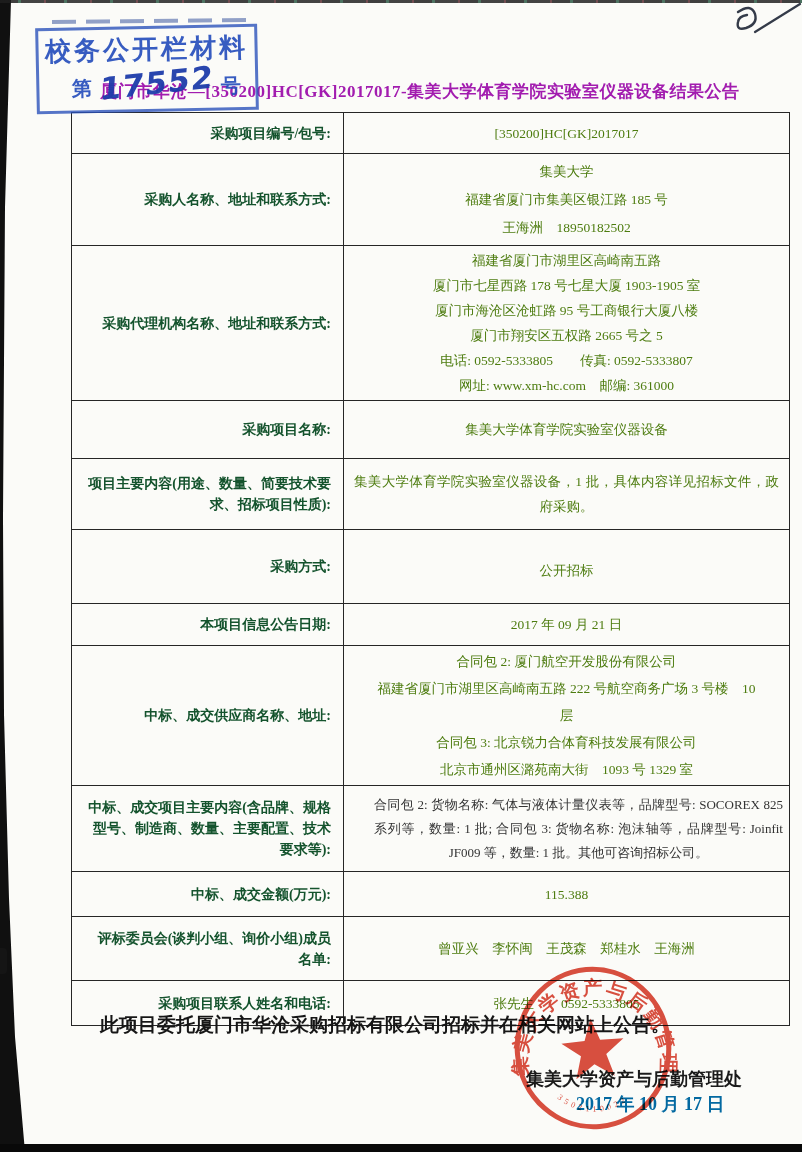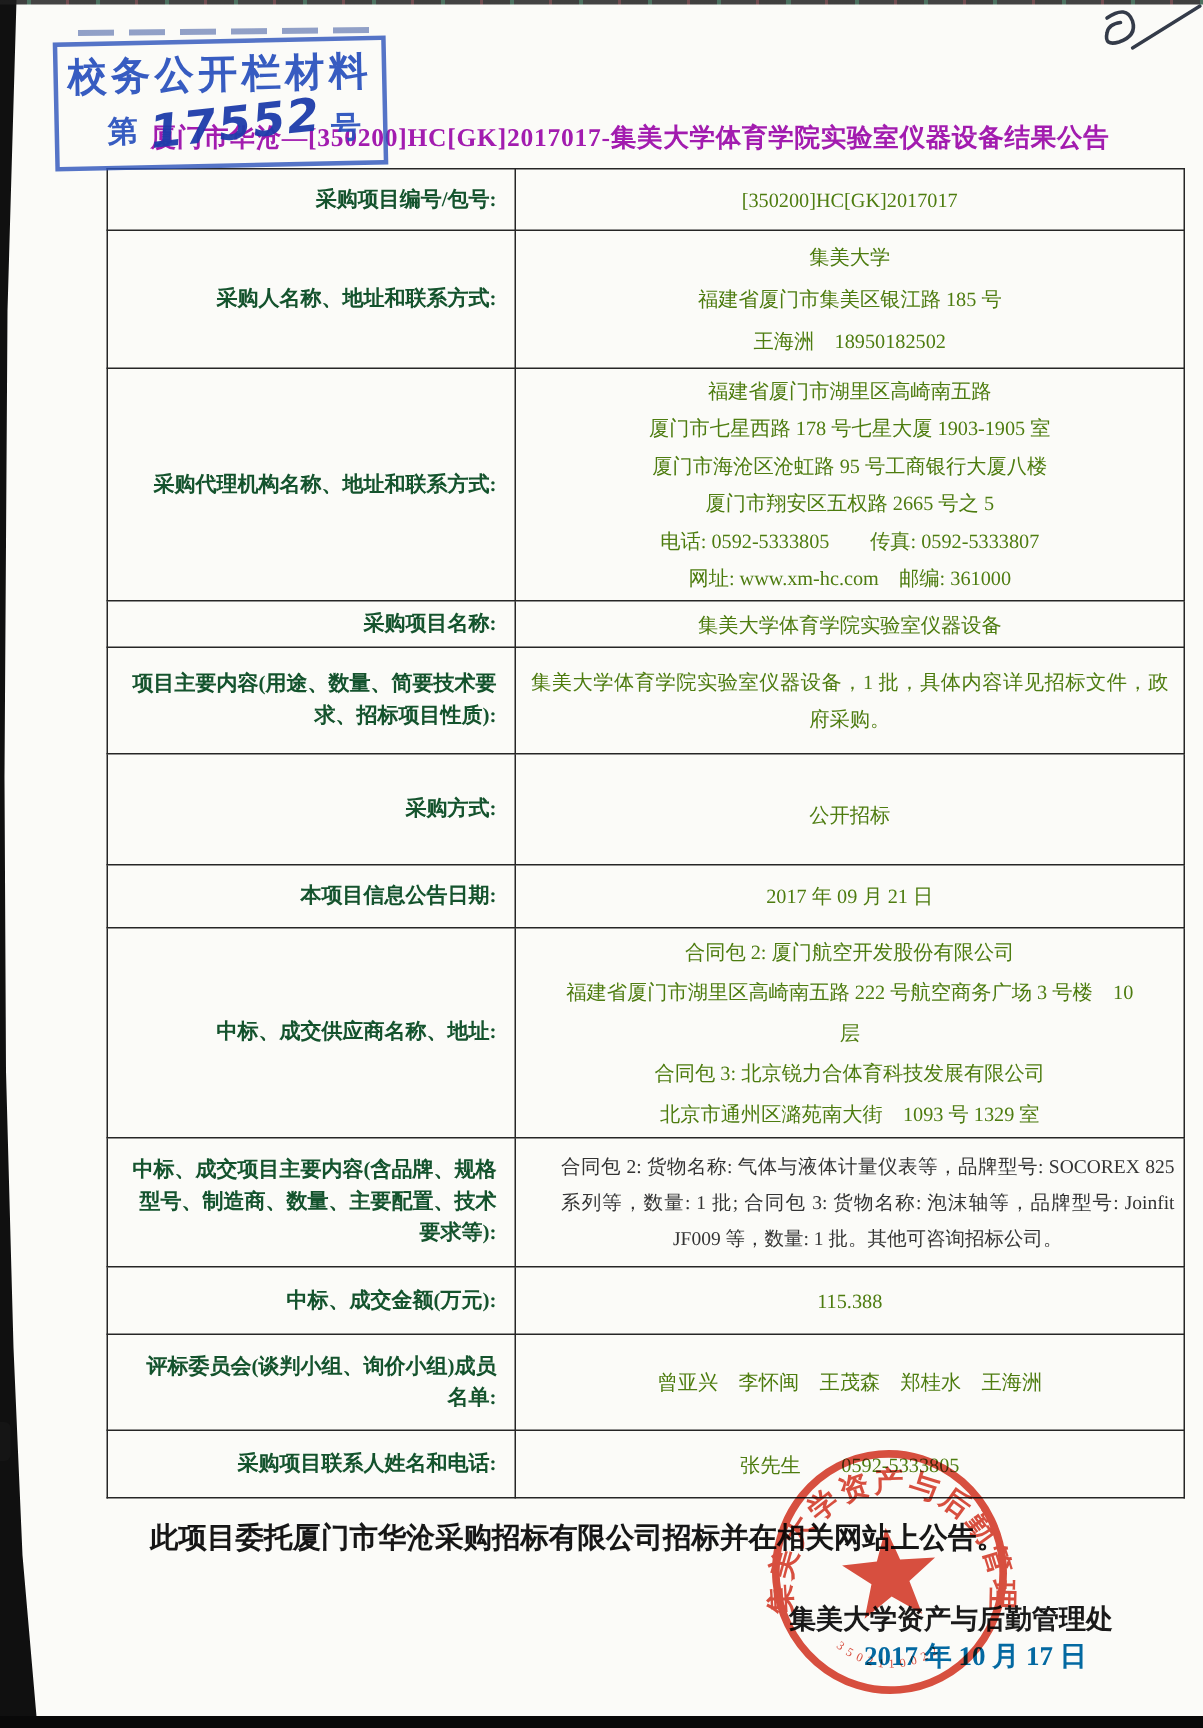--- a/index.html
+++ b/index.html
@@ -30,21 +30,21 @@
   .penmark{position:absolute;left:722px;top:0;z-index:20;}
   
   .title{position:absolute;left:60px;top:80px;width:720px;text-align:center;
     font-size:17px;font-weight:700;letter-spacing:.5px;color:#a21caf;z-index:6;}
   
   table.doc{position:absolute;left:71px;top:112px;width:718px;border-collapse:collapse;table-layout:fixed;z-index:4;}
   table.doc td{border:1px solid #262626;vertical-align:middle;overflow:hidden;}
   td.lab{width:272px;text-align:right;font-size:14px;font-weight:700;line-height:1.5;padding:2px 12px;color:#14532d;}
   td.val{width:446px;text-align:center;font-size:13.5px;color:#4d7c0f;padding:2px 10px;}
   td.val .ln{line-height:25px;}
-  tr.r0{height:41px;} tr.r1{height:92px;} tr.r2{height:150px;} tr.r3{height:31px;}
+  tr.r0{height:41px;} tr.r1{height:92px;} tr.r2{height:150px;} tr.r3{height:58px;}
   tr.r4{height:71px;} tr.r5{height:74px;} tr.r6{height:42px;} tr.r7{height:42px;}
   tr.r8{height:137px;} tr.r9{height:86px;} tr.r10{height:45px;} tr.r11{height:64px;} tr.r12{height:45px;}
   tr.r1 .ln{line-height:28px;}
   tr.r8 .ln{line-height:27px;}
   tr.r9 td.val{color:#333;font-size:13px;padding:2px 6px;}
   tr.r9 .ln{line-height:24px;margin-left:24px;}
   td.v-top{vertical-align:top;padding-top:10px;}
   .stretch{text-align:justify;text-align-last:justify;}
   
   .note{position:absolute;left:100px;top:1012px;font-size:19px;font-weight:700;color:#161616;z-index:4;}

